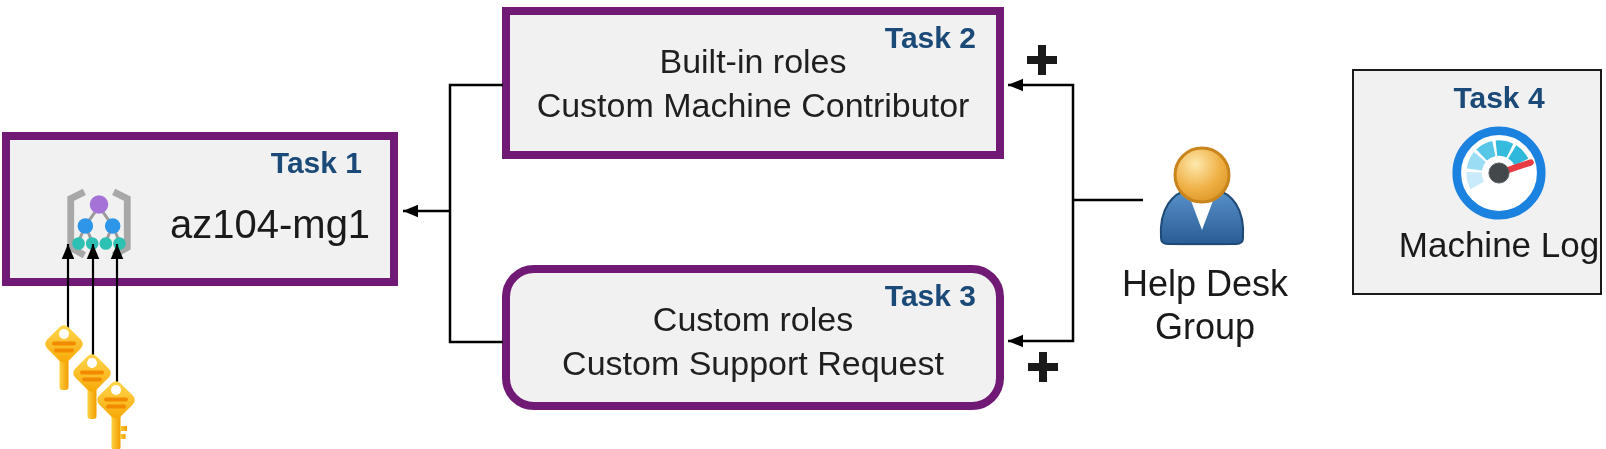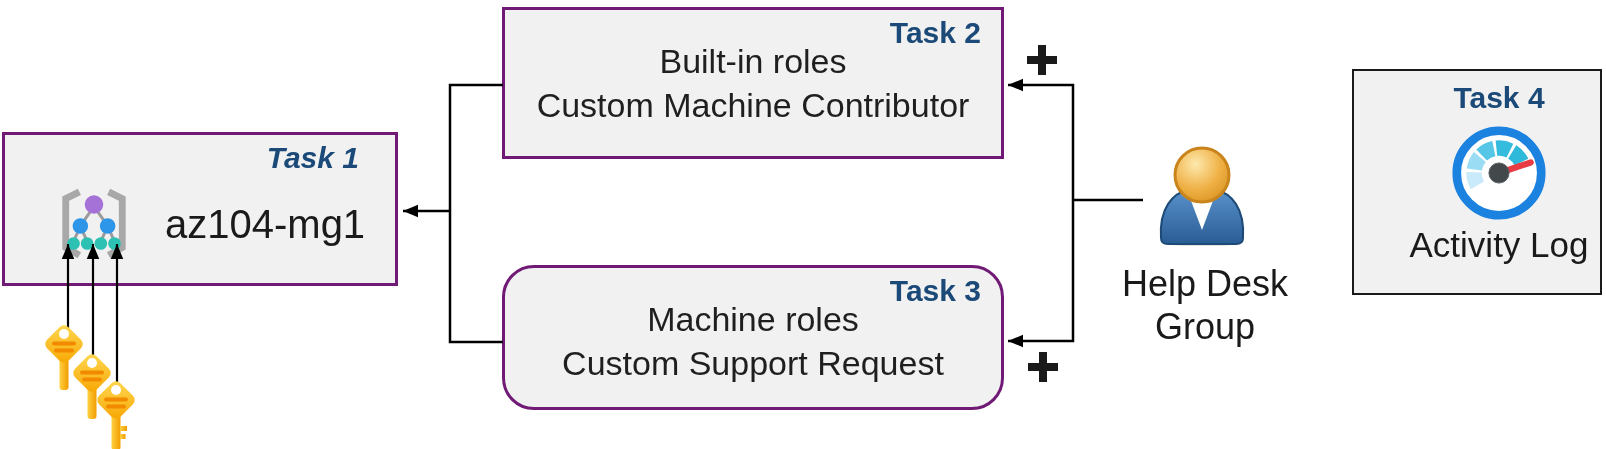--- a/index.html
+++ b/index.html
@@ -1,30 +1,30 @@
 <!DOCTYPE html>
 <html><head>
 <meta charset="utf-8">
 <style>
   html,body{margin:0;padding:0;background:#fff;}
   #canvas{
     position:relative;width:1606px;height:449px;background:#ffffff;overflow:hidden;
     font-family:"Liberation Sans","DejaVu Sans",sans-serif;color:#1f1f1f;
   }
   .box{
-    position:absolute;background:#f1f1f2;border:3px solid #701a75;box-sizing:border-box;z-index:1;
+    position:absolute;background:#f1f1f2;border:8px solid #701a75;box-sizing:border-box;z-index:1;
   }
   .task-label{
     position:absolute;top:6px;right:20px;font-size:30px;font-weight:bold;color:#1b4a78;z-index:2;
   }
   
   #task1{left:2px;top:132px;width:396px;height:154px;}
   #task1 .row{display:flex;align-items:center;height:100%;box-sizing:border-box;padding-left:48px;padding-top:30px;}
   #task1 .name{margin-left:30px;font-size:40px;color:#1a1a1a;}
-  #task1 .task-label{right:36px;font-style:italic;}
+  #task1 .task-label{right:28px;}
   
   #task2{left:502px;top:7px;width:502px;height:152px;}
   #task3{left:502px;top:265px;width:502px;height:145px;border-radius:32px;}
   .lines{display:flex;flex-direction:column;justify-content:center;align-items:center;height:100%;box-sizing:border-box;text-align:right;}
   .lines .ln{font-size:34px;line-height:44px;color:#1f1f1f;}
   #task3 .lines{padding-top:6px;}
   
   #task4{left:1352px;top:69px;width:250px;height:226px;border-width:2px;border-color:#1a1a1a;}
   #task4 .col{display:flex;flex-direction:column;align-items:center;height:100%;box-sizing:border-box;padding-left:44px;}
   #task4 .t4label{position:static;margin-top:10px;font-size:30px;font-weight:bold;color:#1b4a78;}
@@ -96,39 +96,39 @@
     <span class="task-label">Task 2</span>
     <div class="lines">
       <span class="ln">Built-in roles</span>
       <span class="ln">Custom Machine Contributor</span>
     </div>
   </div>
 
   <div class="box" id="task3">
     <span class="task-label">Task 3</span>
     <div class="lines">
-      <span class="ln">Machine roles</span>
+      <span class="ln">Custom roles</span>
       <span class="ln">Custom Support Request</span>
     </div>
   </div>
 
   <div class="box" id="task4">
     <div class="col">
       <span class="t4label">Task 4</span>
       <svg width="96" height="96" viewBox="-50 -50 100 100">
         <circle cx="0" cy="0" r="44" fill="#ffffff" stroke="#1b82e0" stroke-width="9"></circle>
         <path d="M -22.5,13 A 26 26 0 0 1 -26,-0.9" fill="none" stroke="#c9eafa" stroke-width="16"></path>
         <path d="M -25.7,-3.6 A 26 26 0 0 1 -19.9,-16.7" fill="none" stroke="#9bdcf5" stroke-width="16"></path>
         <path d="M -18.1,-18.7 A 26 26 0 0 1 -5.4,-25.4" fill="none" stroke="#55c6e6" stroke-width="16"></path>
         <path d="M -2.7,-25.9 A 26 26 0 0 1 11.4,-23.4" fill="none" stroke="#34bbdd" stroke-width="16"></path>
         <path d="M 13.8,-22 A 26 26 0 0 1 23.4,-11.4" fill="none" stroke="#2eb8da" stroke-width="16"></path>
         <line x1="0" y1="0" x2="33" y2="-11" stroke="#e83b44" stroke-width="6.5" stroke-linecap="round"></line>
         <circle cx="0" cy="0" r="10.5" fill="#43484b" stroke="#5a5f62" stroke-width="1"></circle>
       </svg>
-      <span class="caption">Activity Log</span>
+      <span class="caption">Machine Log</span>
     </div>
   </div>
 
   <div id="user-icon-wrap">
     <svg width="92" height="104" viewBox="0 0 92 104">
       <ellipse cx="46" cy="100" rx="40" ry="4.5" fill="#cccccc" opacity="0.55"></ellipse>
       <path d="M 5,96 C 3,66 17,51 32,48 C 40,46 52,46 60,48 C 75,51 89,66 87,96 C 87,100 84,102 80,102 L 12,102 C 8,102 5,100 5,96 Z" fill="url(#bodyGrad)" stroke="#1d4a77" stroke-width="2"></path>
       <path d="M 24,50 L 32,41 L 30,55 Z" fill="#ffffff"></path>
       <path d="M 68,50 L 60,41 L 62,55 Z" fill="#ffffff"></path>
       <path d="M 31,48 L 46,88 L 61,48 L 52,44 L 40,44 Z" fill="#ffffff"></path>

